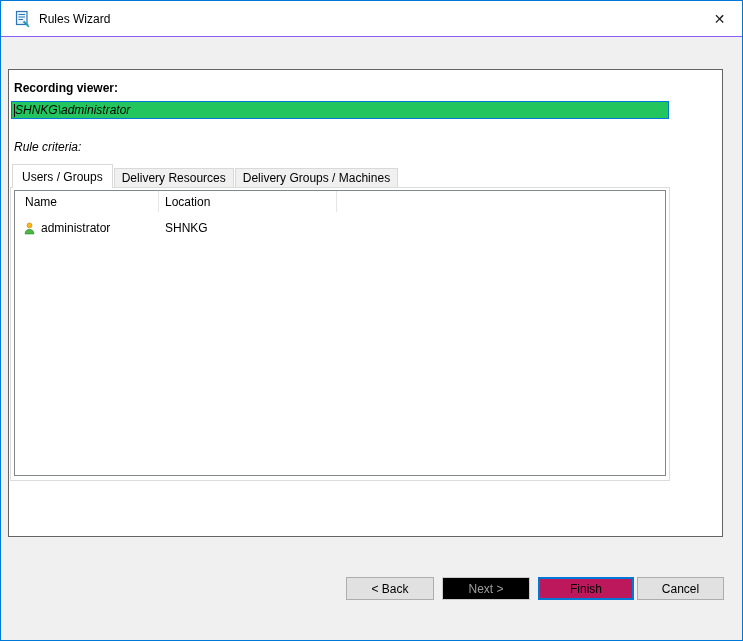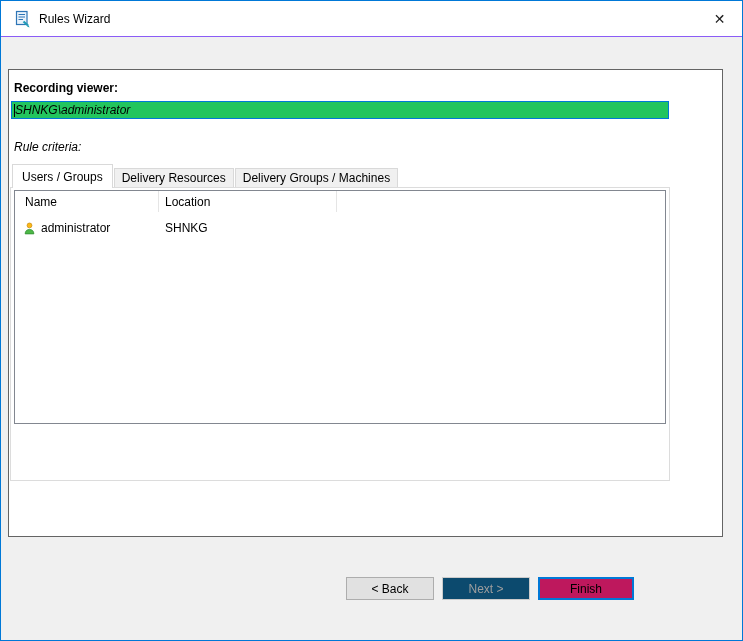--- a/index.html
+++ b/index.html
@@ -54,21 +54,21 @@
   .tab.selected {
     background:#ffffff; height:24px; padding:3px 9px;
     position:relative; z-index:2; margin-bottom:-1px;
   }
   .tab-panel {
     position:absolute; left:1px; top:117px; width:660px; height:294px;
     background:#ffffff; border:1px solid #dcdcdc;
   }
   
   .listview {
-    position:absolute; left:3px; top:2px; width:652px; height:234px;
+    position:absolute; left:3px; top:2px; width:652px; height:286px;
     background:#ffffff; border:1px solid #828790; overflow:hidden;
   }
   .lv-header { display:flex; height:21px; }
   .lv-col {
     display:flex; align-items:center; border-right:1px solid #e5e5e5;
     font-size:12px; cursor:pointer; background:#ffffff;
   }
   .lv-col-name { width:144px; padding-left:10px; }
   .lv-col-location { width:178px; padding-left:6px; }
   .lv-row { display:flex; align-items:center; height:22px; margin-top:5px; }
@@ -77,21 +77,21 @@
   .lv-cell-name .user-ic { margin-right:5px; flex:0 0 auto; }
   .lv-cell-location { width:178px; padding-left:6px;align-items:flex-end; }
   
   .btn {
     position:absolute; top:576px; height:23px;
     background:#e1e1e1; border:1px solid #adadad;
     font-family:inherit; font-size:12px; color:#000; padding:0;
     cursor:pointer;
   }
   .btn-back   { left:345px; width:88px; }
-  .btn-next   { left:441px; width:88px; background:#0c4a6e; border-color:#cbcbcb; color:#9e9e9e; }
+  .btn-next   { left:441px; width:88px; background:#000000; border-color:#cbcbcb; color:#9e9e9e; }
   .btn-finish { left:537px; width:96px; border:2px solid #0078d7; background:#be185d; }
   .btn-cancel { left:636px; width:87px; }
 </style>
 </head>
 <body>
 
 <div class="window">
 
   <div class="titlebar">
     <svg class="app-icon" viewBox="0 0 18 18">
@@ -153,14 +153,15 @@
           </div>
         </div>
       </div>
     </div>
 
   </div>
 
   <button class="btn btn-back">&lt; Back</button>
   <button class="btn btn-next" disabled="">Next &gt;</button>
   <button class="btn btn-finish">Finish</button>
+  <button class="btn btn-cancel">Cancel</button>
 
 </div>
 
 </body></html>

